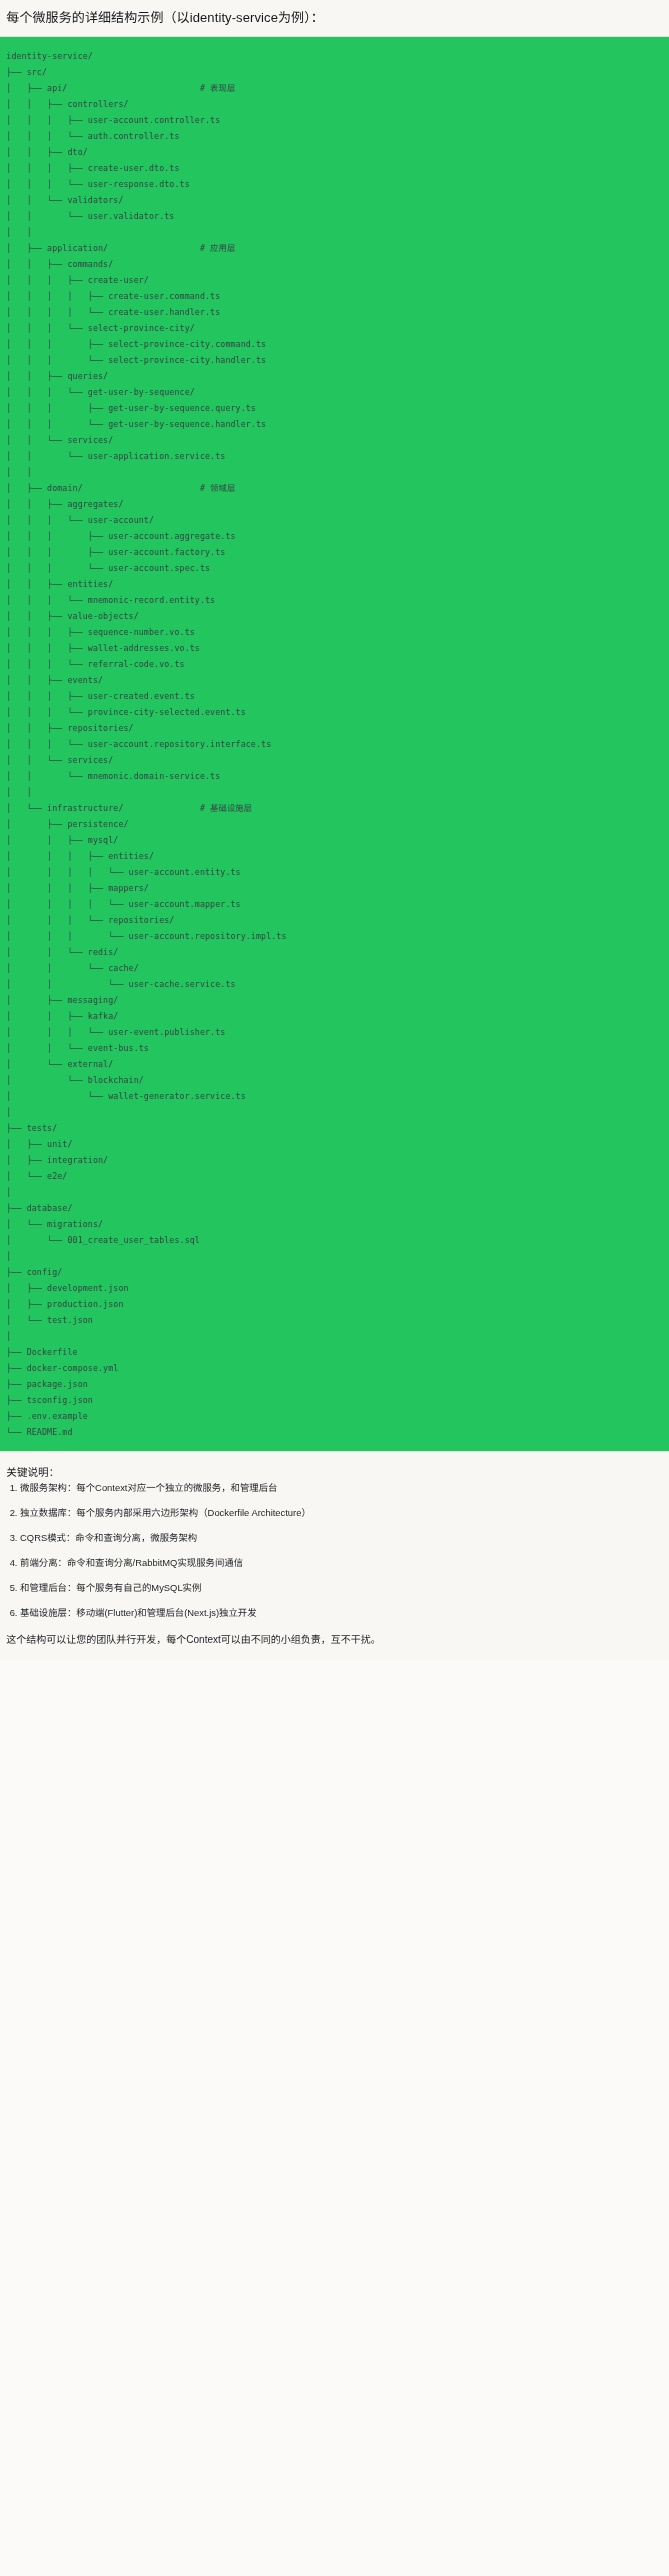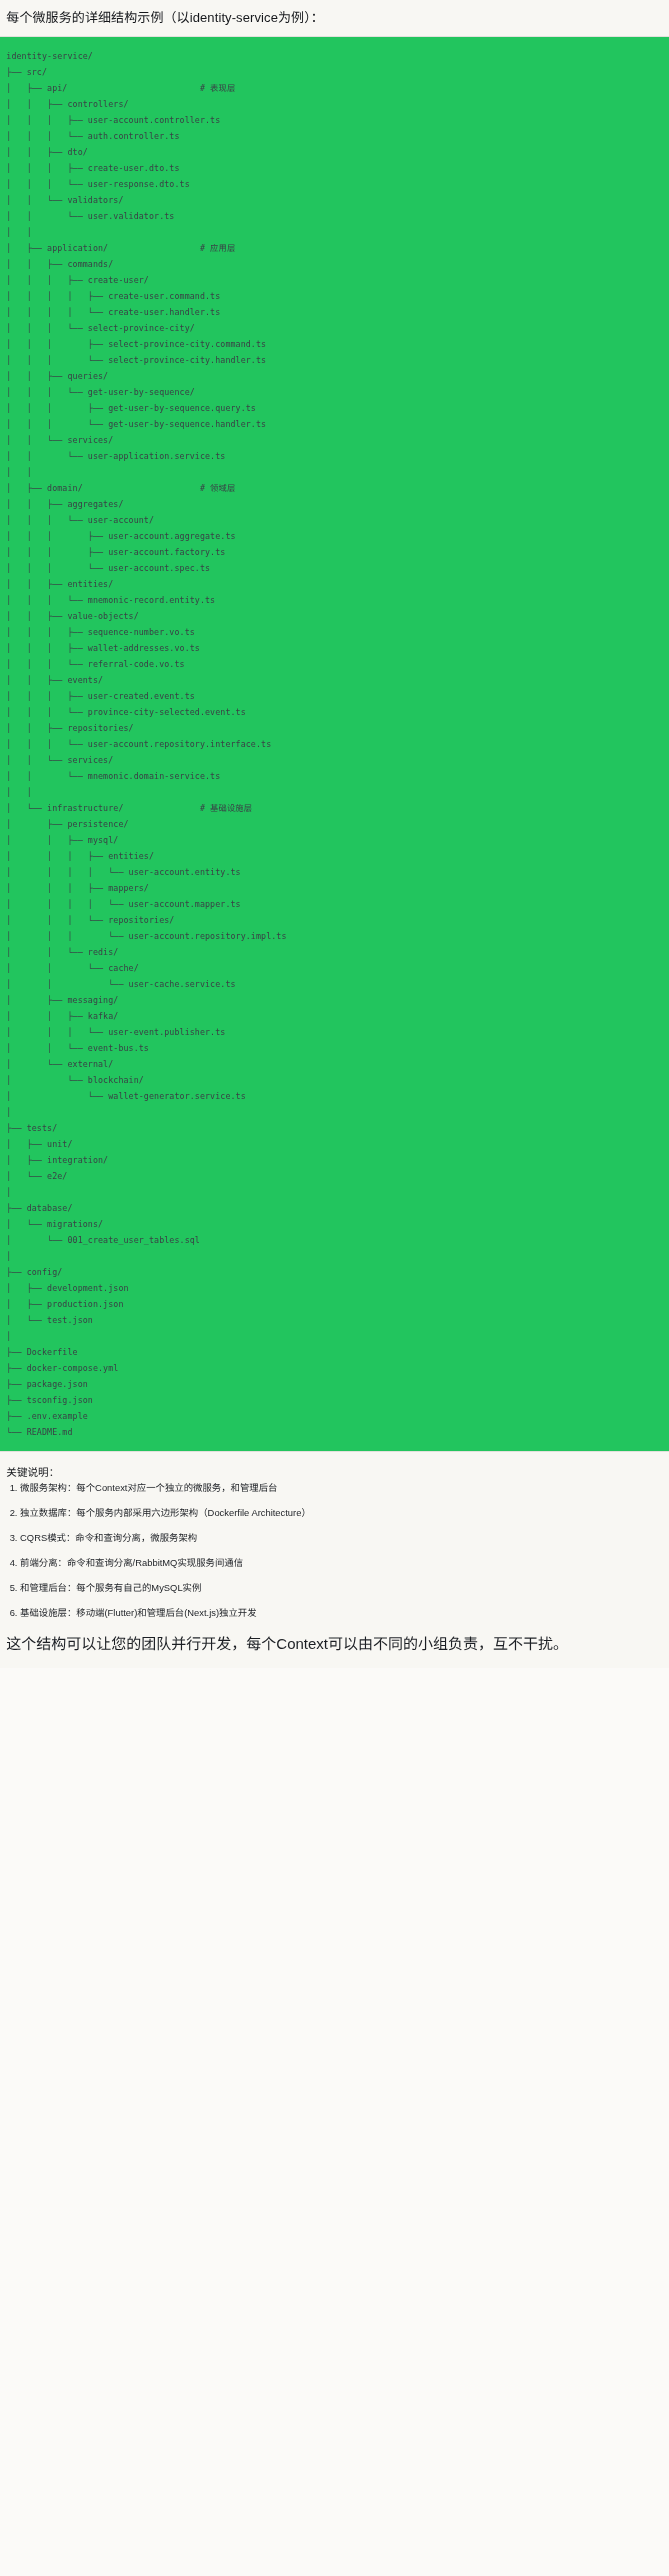--- a/index.html
+++ b/index.html
@@ -71,21 +71,21 @@
   ol.notes-list li {
     font-size: 9.4px;
     line-height: 1.55;
     margin-bottom: 10.6px;
     color: #1c1f24;
   }
   ol.notes-list li .term {
     font-weight: normal;
   }
   .closing-note {
-    font-size: 15px;
+    font-size: 10px;
     line-height: 1.6;
     color: #1c1f24;
     margin: 3.8px 0 0 0;
     padding-bottom: 2.5px;
   }
 </style>
 </head>
 <body>
 
 <div class="page">

